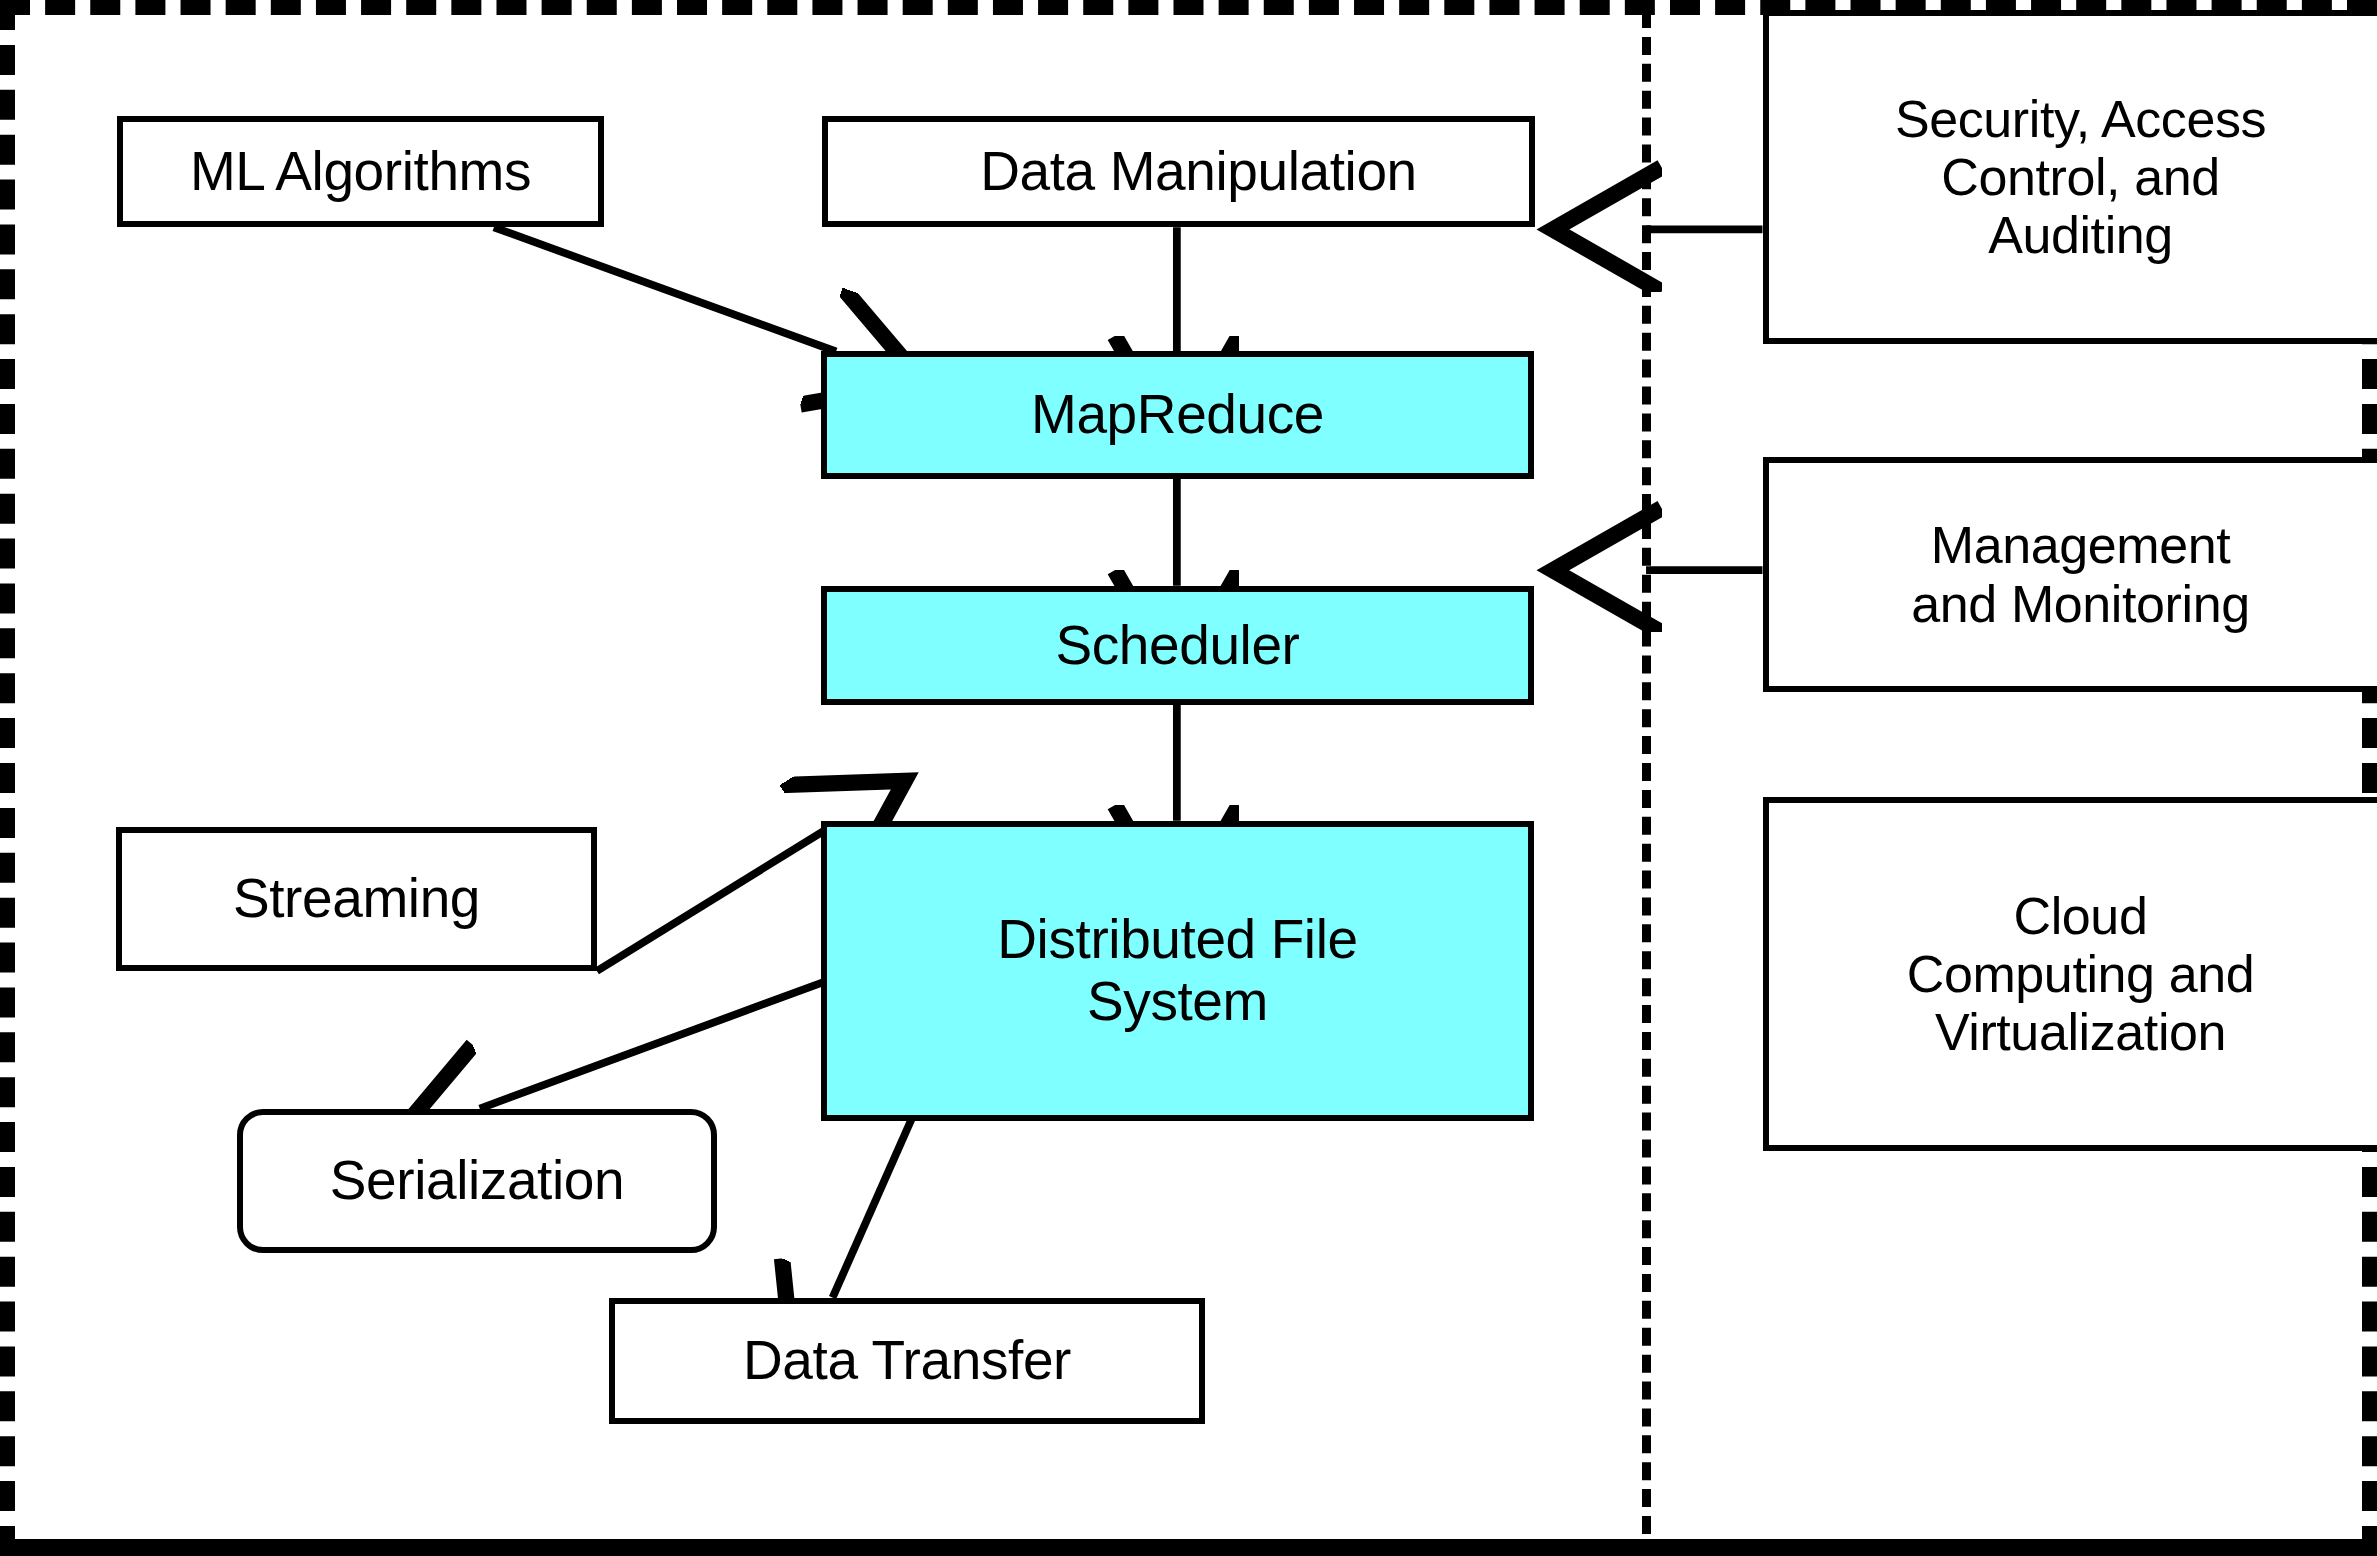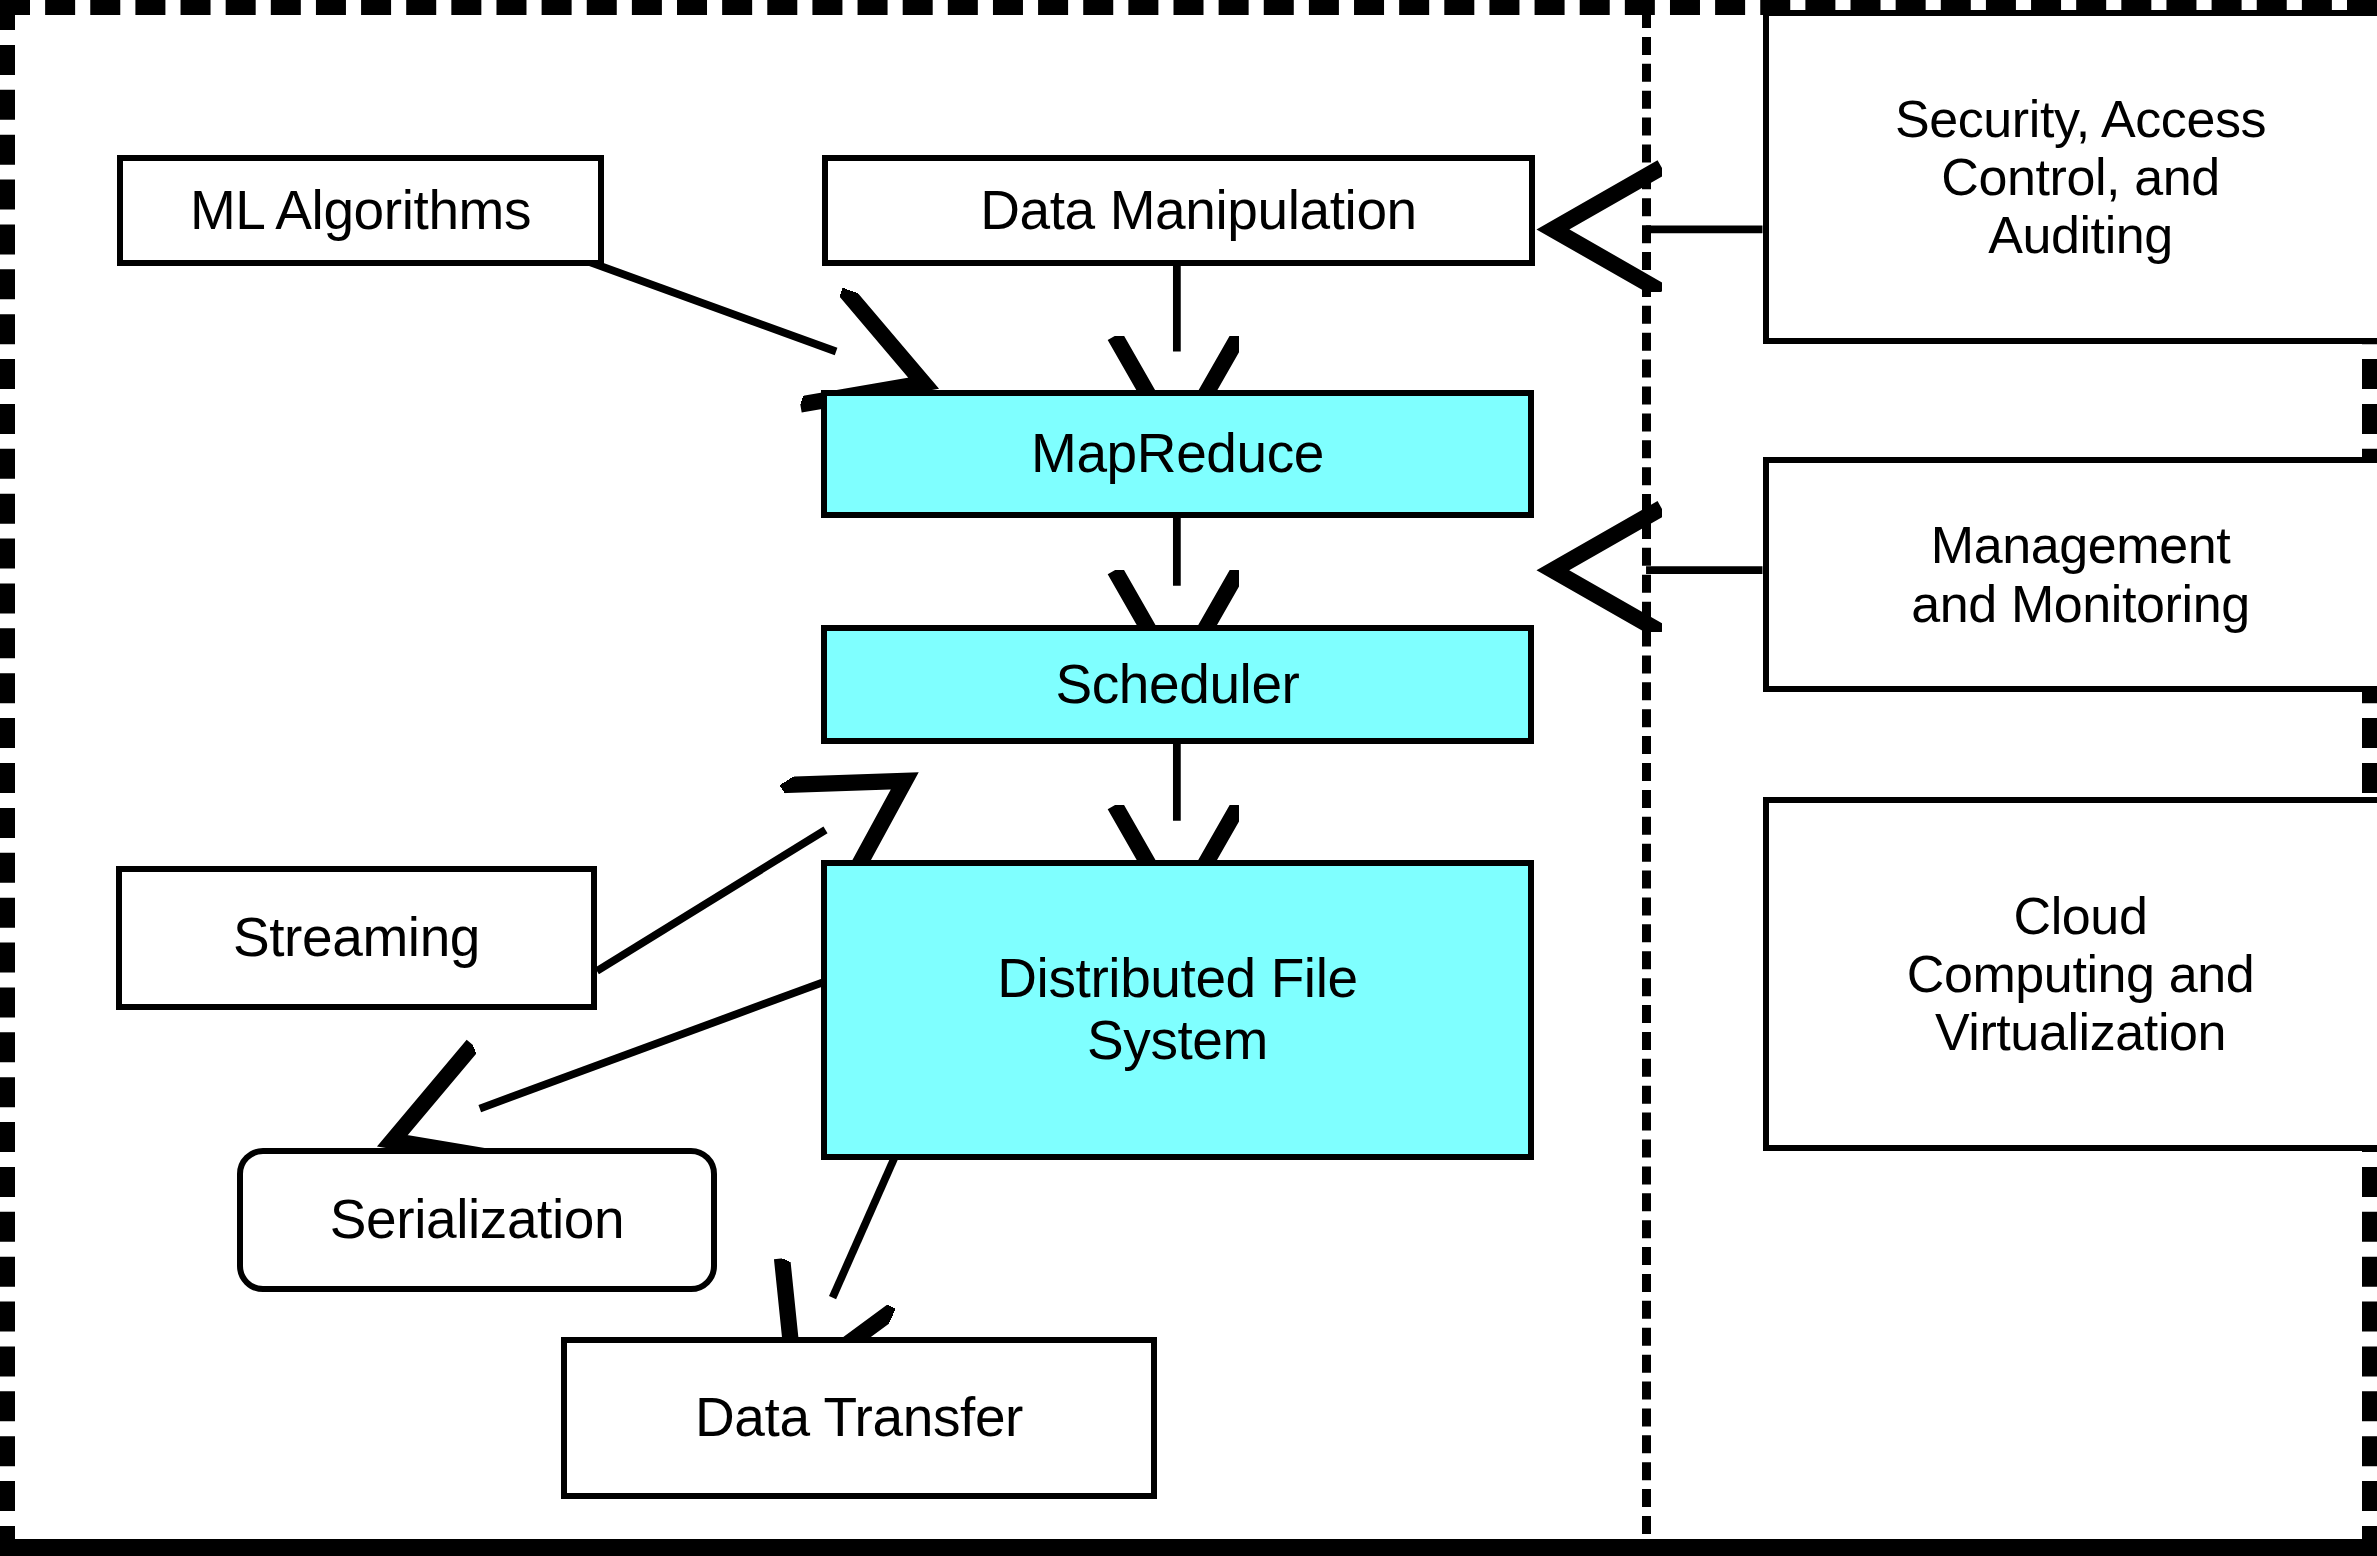--- a/index.html
+++ b/index.html
@@ -41,21 +41,21 @@
     text-align:center;
     color:#000;
     line-height:1.12;
     letter-spacing:-0.4px;
   }
   .node.cyan{background:#7FFFFF;}
   .node .lbl{white-space:pre-line;padding:0 7px;}
 
   
   .f74{font-size:52px;}
-  .f78{font-size:55px;margin-top:39px;}
+  .f78{font-size:55px;}
 
   
   svg.arrows{position:absolute;left:0;top:0;width:2377px;height:1556px;pointer-events:none;}
 </style>
 </head>
 <body>
 
 <div id="stage">
 
   <div class="frame-dash frame-top"></div>
@@ -116,21 +116,21 @@
   </div>
 
   <div class="node f78" style="left:116px;top:827px;width:481px;height:144px;">
     <span class="lbl">Streaming</span>
   </div>
 
   <div class="node f78" style="left:237px;top:1109px;width:480px;height:144px;border-radius:26px;">
     <span class="lbl">Serialization</span>
   </div>
 
-  <div class="node f78" style="left:561px;top:1298px;width:596px;height:162px;">
+  <div class="node f78" style="left:609px;top:1298px;width:596px;height:126px;">
     <span class="lbl">Data Transfer</span>
   </div>
 
   <div class="node f74" style="left:1763px;top:10px;width:635px;height:334px;">
     <span class="lbl">Security, Access
 Control, and
 Auditing</span>
   </div>
 
   <div class="node f74" style="left:1763px;top:457px;width:635px;height:235px;">

